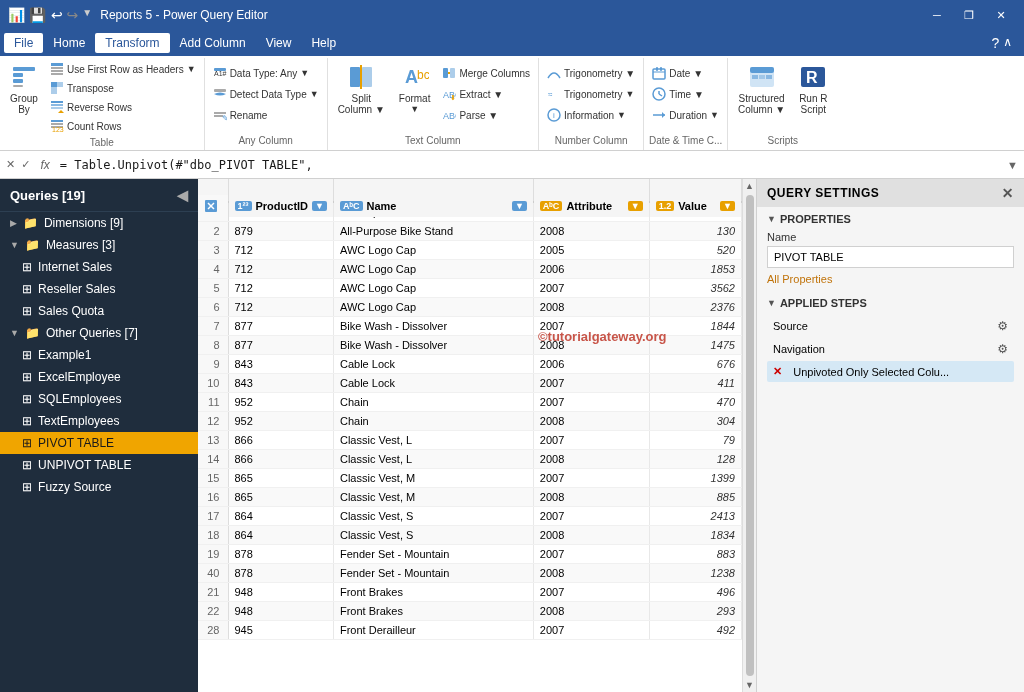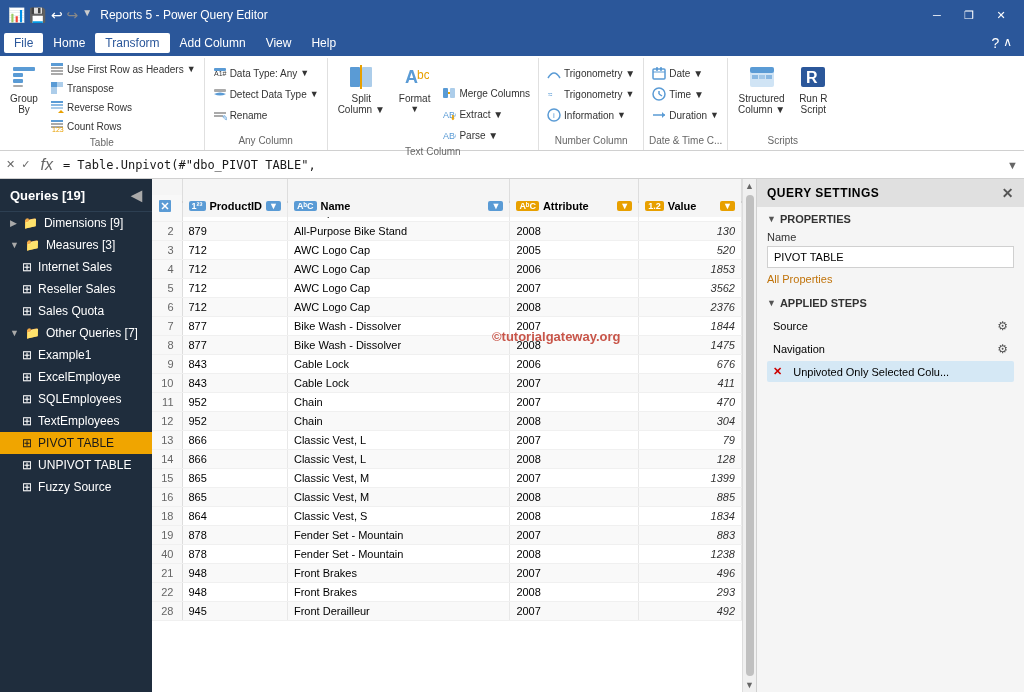--- a/index.html
+++ b/index.html
@@ -99,40 +99,40 @@
     
     .formula-bar {
       height: 28px;
       background: white;
       border-bottom: 1px solid #d0d0d0;
       display: flex;
       align-items: center;
       padding: 0 6px;
       gap: 6px;
     }
-    .fx-label { font-size: 16px; color: #666; font-style: italic; padding: 0 4px; }
+    .fx-label { font-size: 12px; color: #666; font-style: italic; padding: 0 4px; }
     .formula-input {
       flex: 1;
       border: none;
       outline: none;
       font-size: 12px;
       font-family: 'Consolas', monospace;
       color: #1a1a1a;
     }
     .formula-arrow { color: #666; cursor: pointer; }
 
     
     .main-content {
       display: flex;
       height: calc(692px - 30px - 26px - 95px - 28px);
     }
 
     
     .sidebar {
-      width: 152px;
+      width: 198px;
       background: #1f2d3d;
       color: white;
       display: flex;
       flex-direction: column;
     }
     .sidebar-header {
       display: flex;
       align-items: center;
       justify-content: space-between;
       padding: 8px 10px;
@@ -431,21 +431,21 @@
       <button class="ribbon-btn">
         <div class="icon">
           <svg width="28" height="28" viewBox="0 0 28 28">
             <text x="4" y="20" font-size="18" font-weight="bold" fill="#5a9bd5">A</text>
             <text x="16" y="16" font-size="12" fill="#e8a000">bc</text>
           </svg>
         </div>
         <span>Format</span>
         <span style="font-size:9px;">▼</span>
       </button>
-      <div class="ribbon-col" style="gap:3px; padding-top:4px;margin-top:20px;">
+      <div class="ribbon-col" style="gap:3px; padding-top:4px;">
         <button class="ribbon-btn-small">
           <svg width="14" height="14" viewBox="0 0 14 14">
               <rect x="1" y="2" width="5" height="10" fill="#5a9bd5" rx="1"></rect>
               <rect x="8" y="2" width="5" height="10" fill="#5a9bd5" opacity="0.5" rx="1"></rect>
               <line x1="6" y1="7" x2="8" y2="7" stroke="#e8a000" stroke-width="2"></line>
             </svg>
           <span>Merge Columns</span>
         </button>
         <button class="ribbon-btn-small">
           <svg width="14" height="14" viewBox="0 0 14 14">
@@ -786,20 +786,27 @@
               <td class="val-col">1399</td>
             </tr>
             <tr>
               <td class="row-num">16</td>
               <td>865</td>
               <td>Classic Vest, M</td>
               <td>2008</td>
               <td class="val-col">885</td>
             </tr>
             <tr>
+              <td class="row-num">17</td>
+              <td>864</td>
+              <td>Classic Vest, S</td>
+              <td>2007</td>
+              <td class="val-col">2413</td>
+            </tr>
+            <tr>
               <td class="row-num">18</td>
               <td>864</td>
               <td>Classic Vest, S</td>
               <td>2008</td>
               <td class="val-col">1834</td>
             </tr>
             <tr>
               <td class="row-num">19</td>
               <td>878</td>
               <td>Fender Set - Mountain</td>

